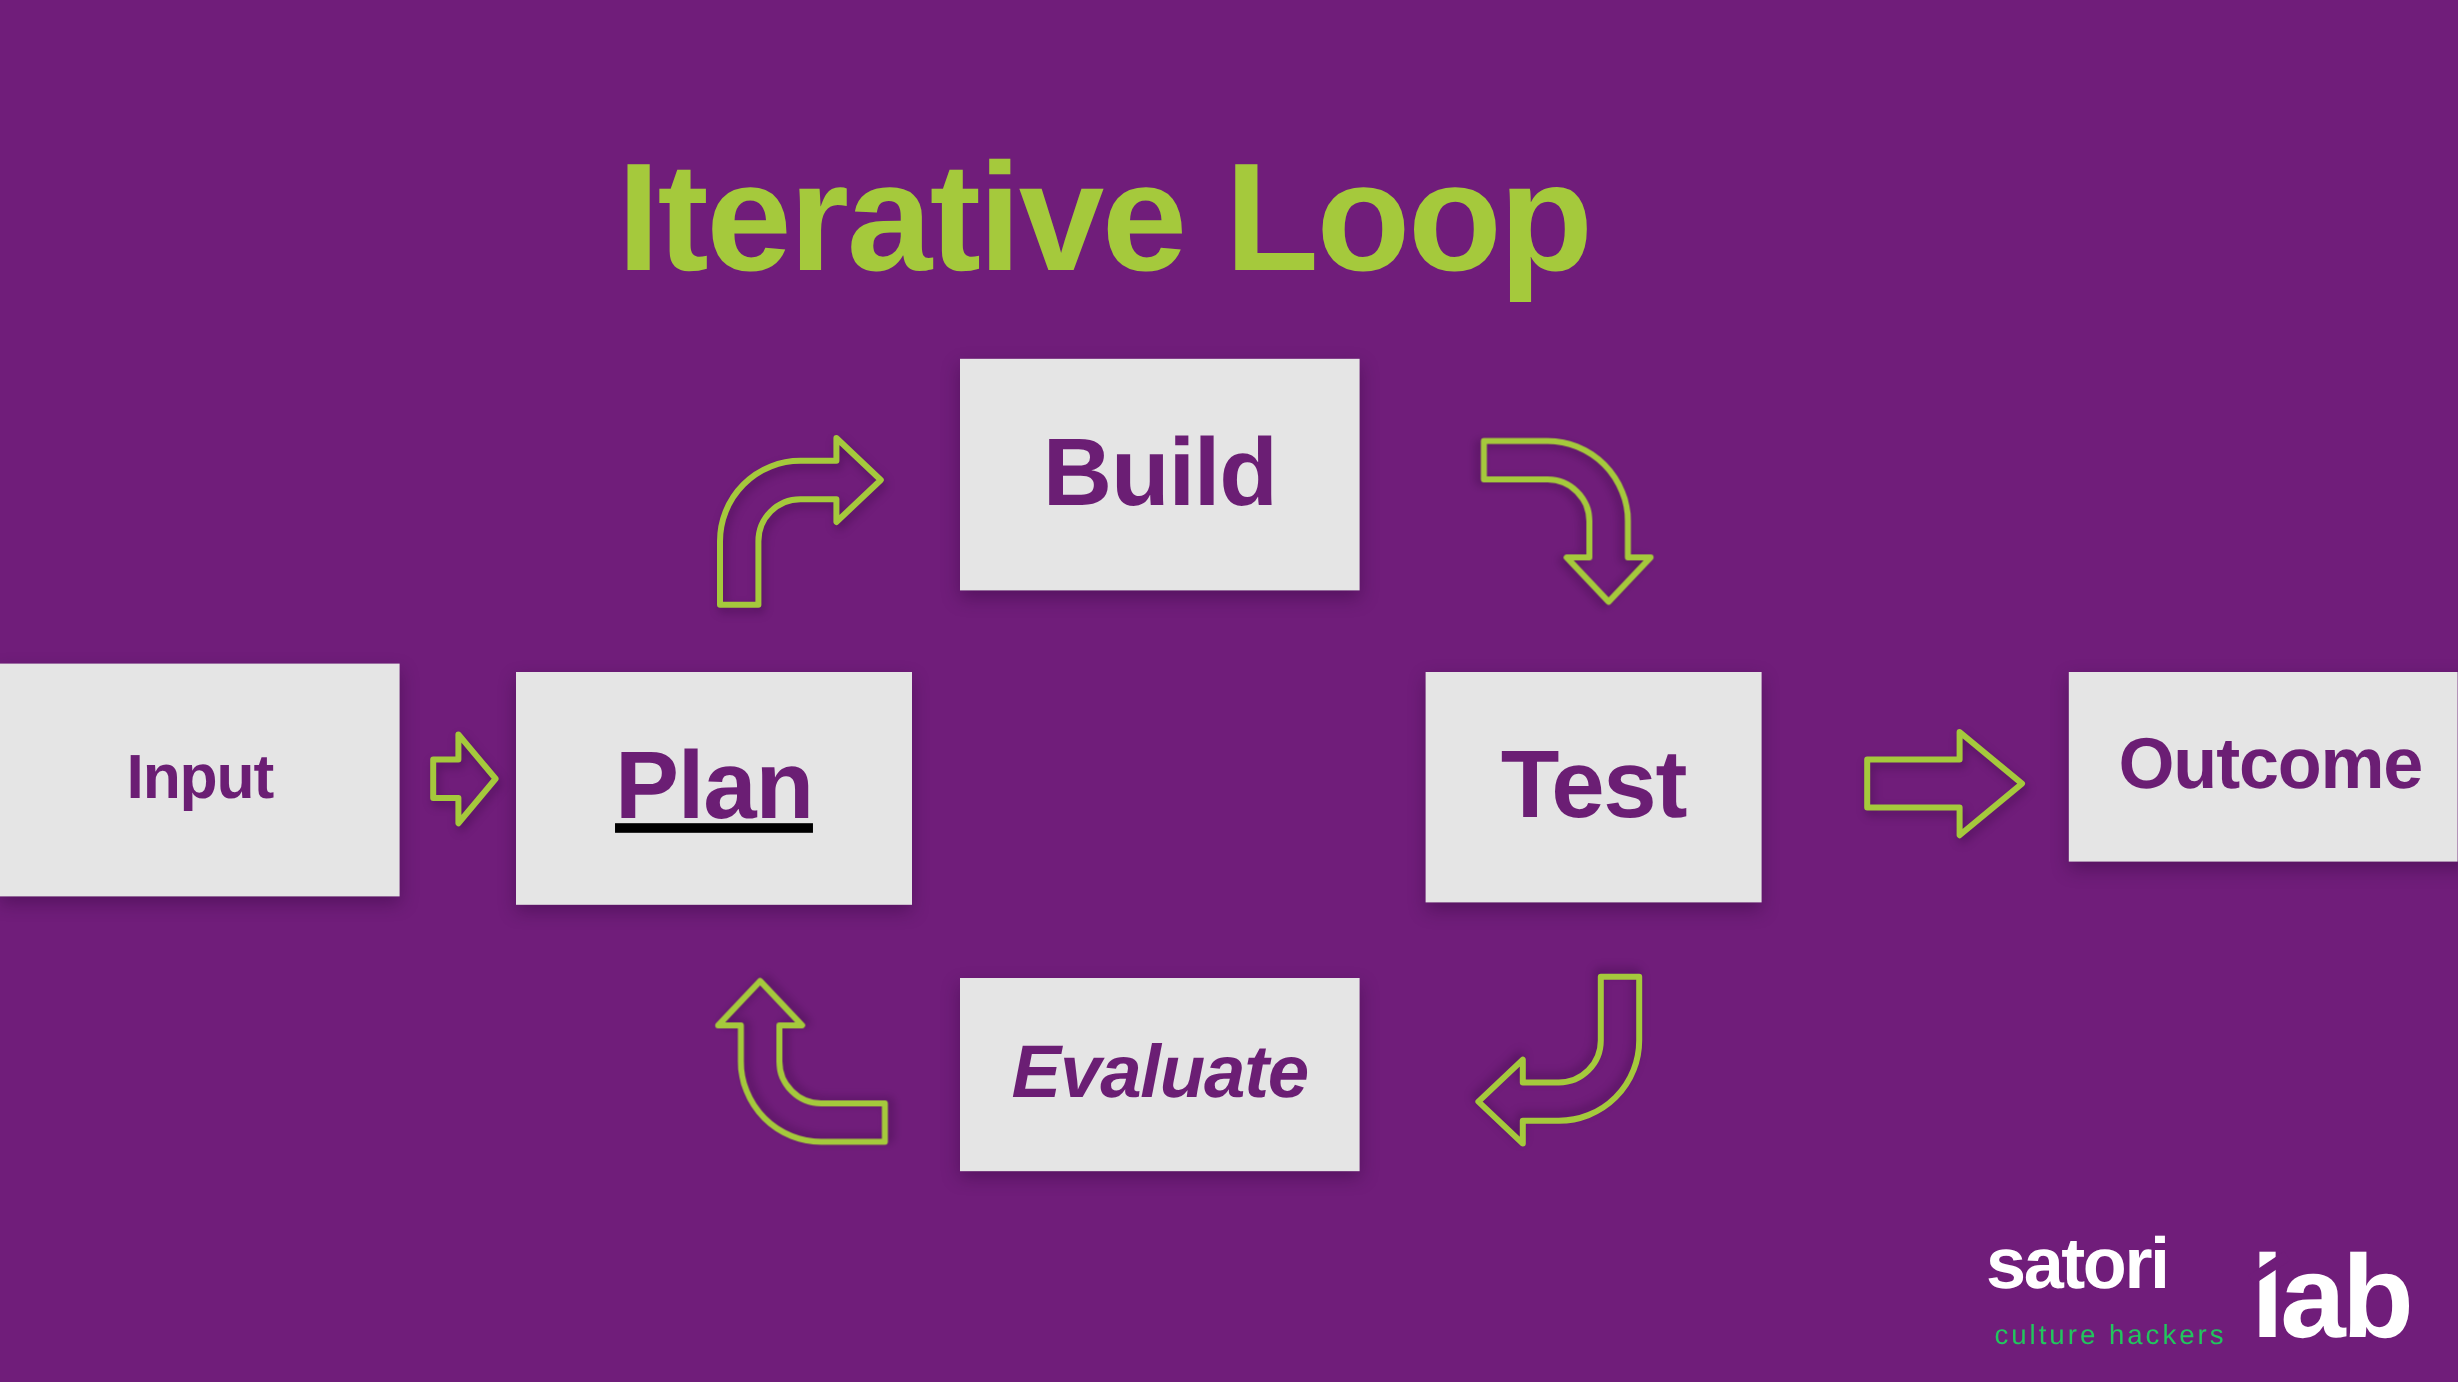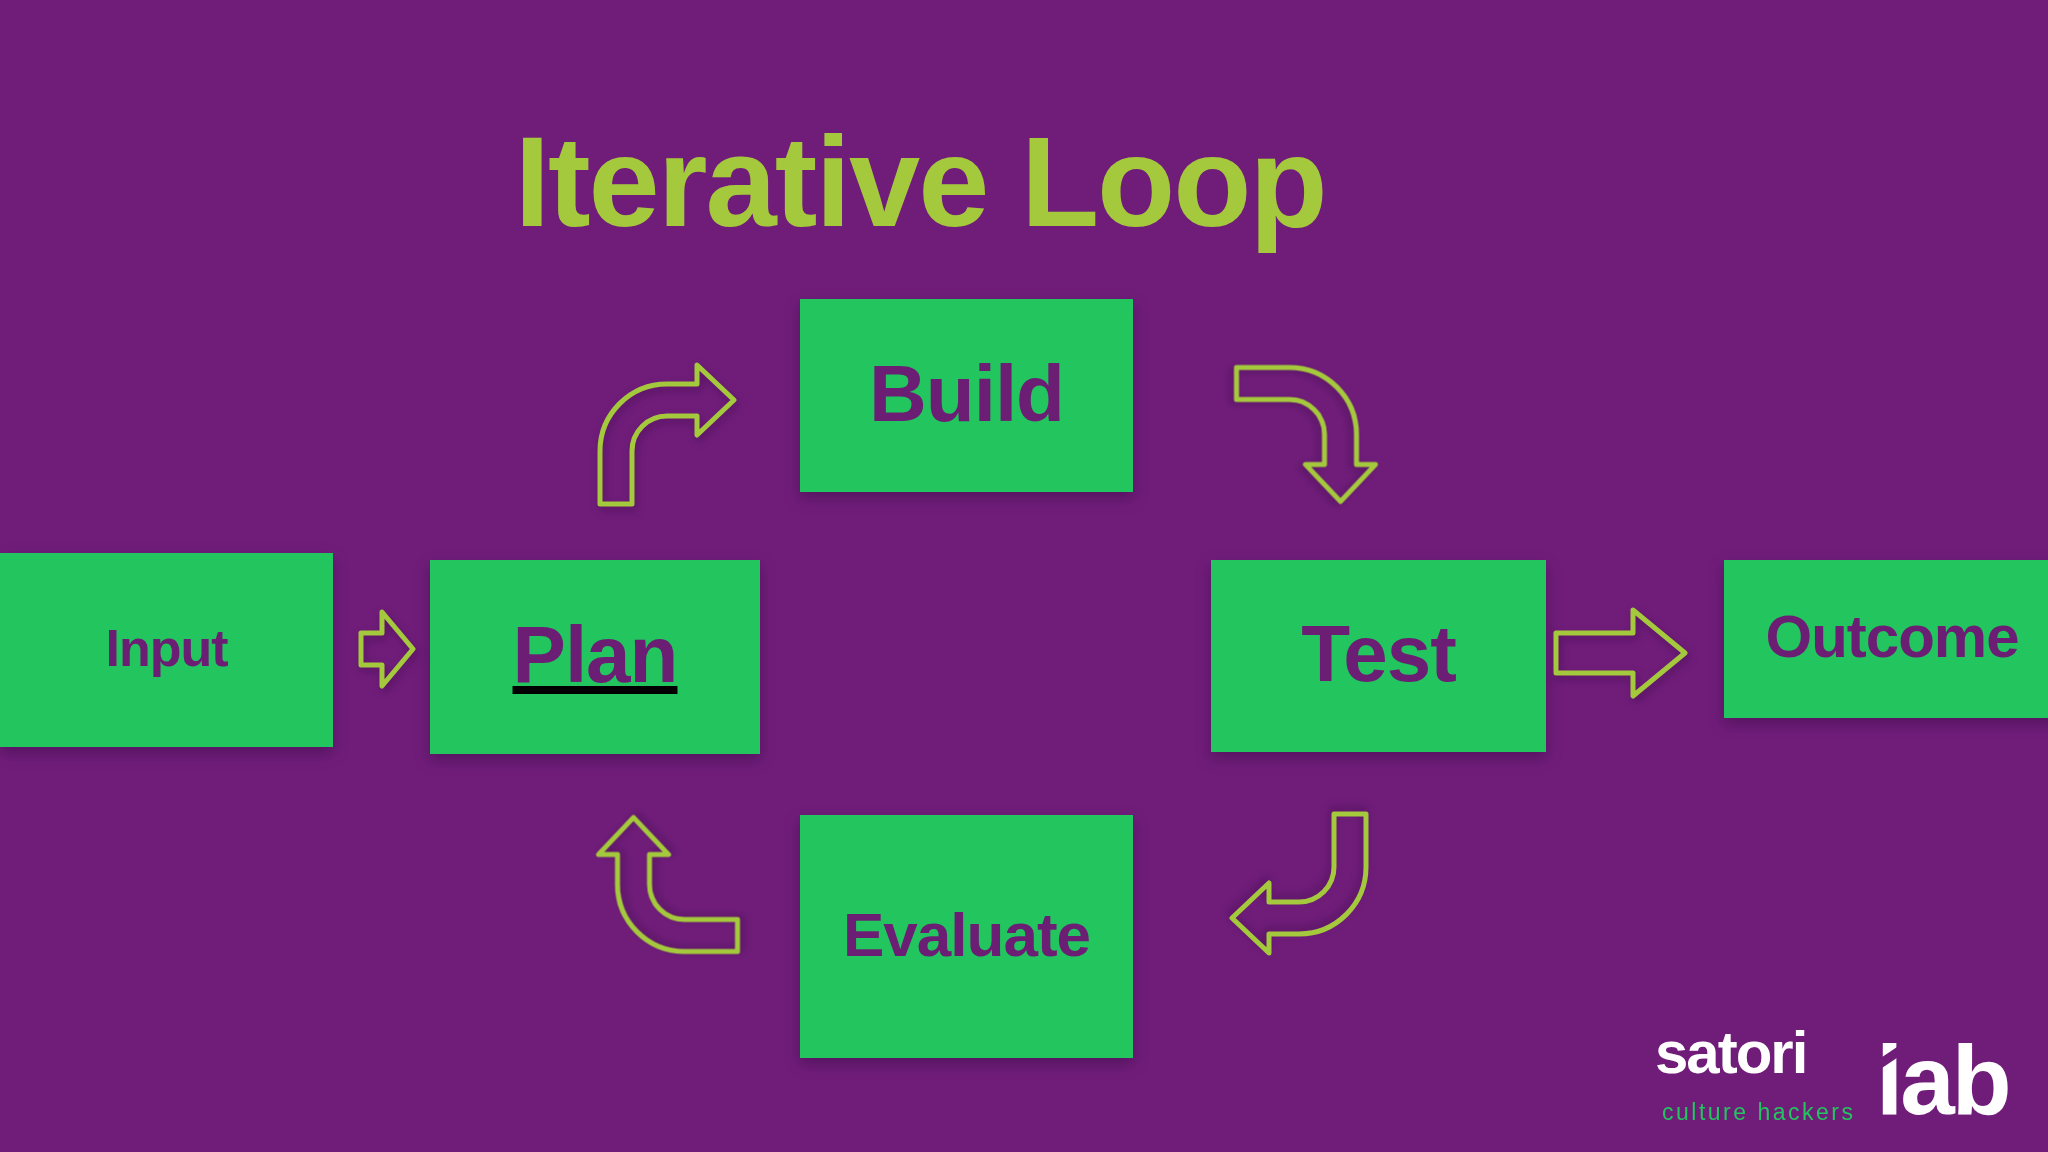--- a/index.html
+++ b/index.html
@@ -14,21 +14,21 @@
     position:absolute;
     left:0;top:108px;width:1840px;
     text-align:center;
     font-size:128px;
     font-weight:700;
     letter-spacing:-2px;
     color:#a5c93c;
   }
   .node{
     position:absolute;
-    background:#22c55e;
+    background:#e5e5e5;
     display:flex;align-items:center;justify-content:center;
     box-shadow:0 6px 14px rgba(35,0,45,0.35);
   }
   .node-label{
     color:#6b1e74;
     font-weight:700;
     letter-spacing:-1px;
     line-height:1;
     transform:translateY(-2px);
   }
@@ -86,25 +86,25 @@
 </div>
 
 <div class="node" style="left:430px;top:560px;width:330px;height:194px;text-decoration:underline;">
   <span class="node-label" style="font-size:80px;">Plan</span>
 </div>
 
 <div class="node" style="left:800px;top:299px;width:333px;height:193px;">
   <span class="node-label" style="font-size:80px;">Build</span>
 </div>
 
-<div class="node" style="left:1188px;top:560px;width:335px;height:192px;margin-left:23px;">
+<div class="node" style="left:1188px;top:560px;width:280px;height:192px;">
   <span class="node-label" style="font-size:80px;">Test</span>
 </div>
 
-<div class="node" style="left:800px;top:815px;width:333px;height:243px;">
+<div class="node" style="left:800px;top:815px;width:333px;height:161px;font-style:italic;">
   <span class="node-label" style="font-size:62px;">Evaluate</span>
 </div>
 
 <div class="node" style="left:1712px;top:560px;width:336px;height:158px;margin-left:12px;">
   <span class="node-label" style="font-size:60px;">Outcome</span>
 </div>
 
 <div class="arrow" style="left:358px;top:606px;width:58px;height:86px;">
   <svg width="58" height="86" viewBox="0 0 58 86" aria-label="small straight right outline arrow">
     <polygon points="3,27 24,27 24,6 55,43 24,80 24,59 3,59" fill="none" stroke="#a5c93c" stroke-width="5" stroke-linejoin="round"></polygon>

